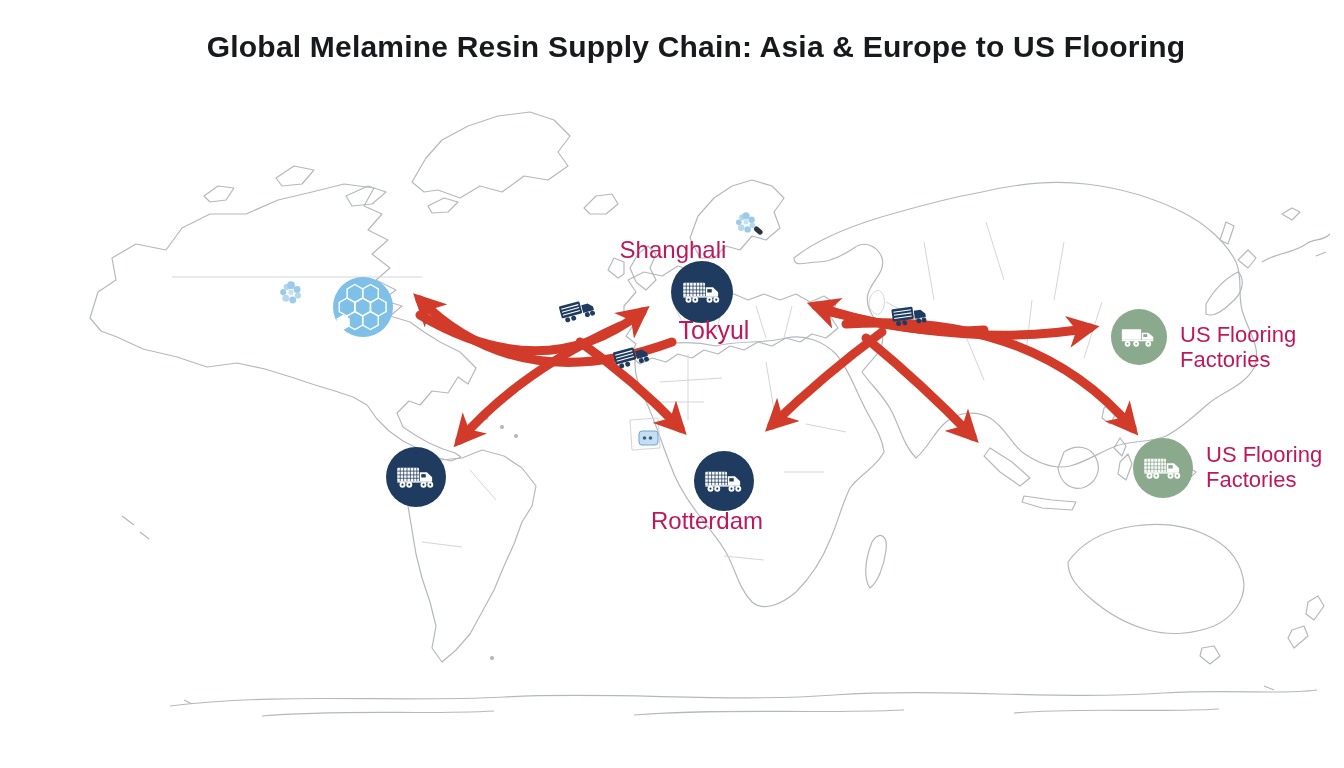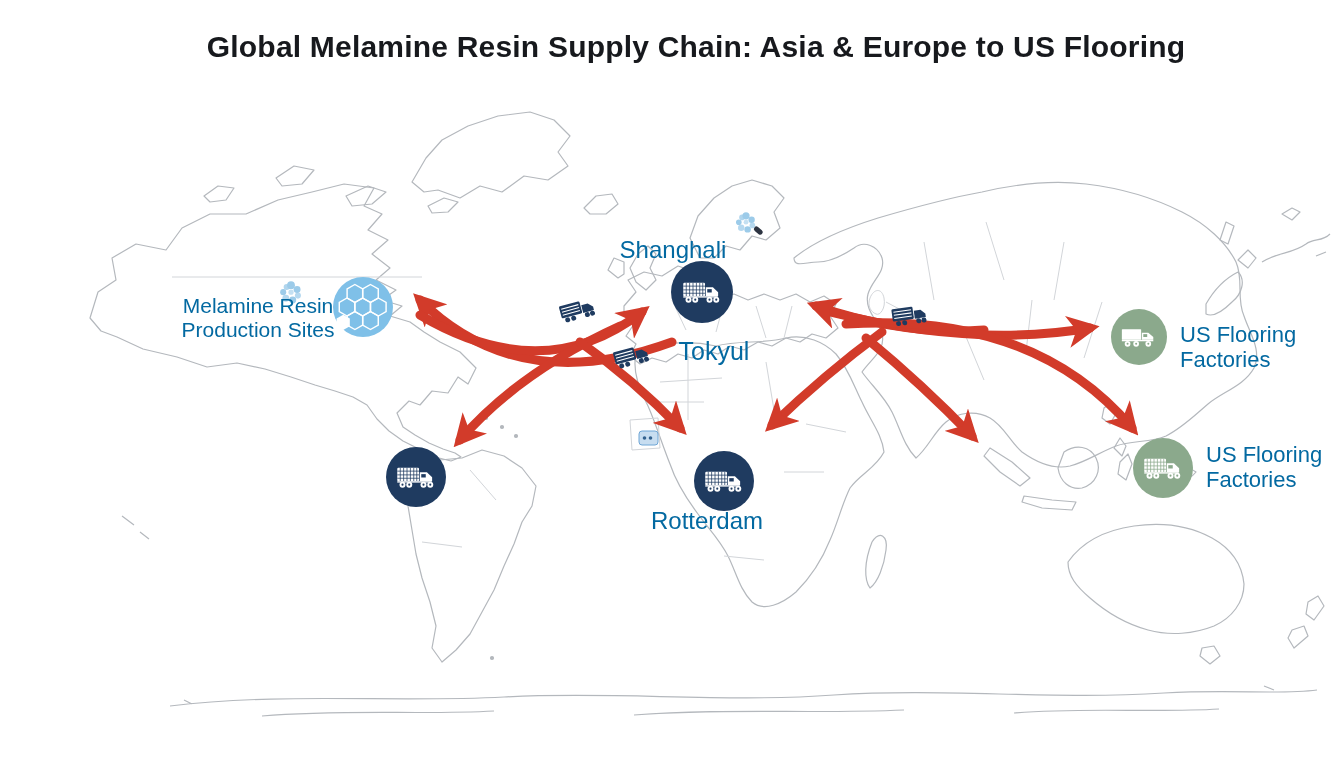--- a/index.html
+++ b/index.html
@@ -1,24 +1,24 @@
 <!DOCTYPE html>
 <html><head>
 <meta charset="utf-8">
 <style>
   html,body{margin:0;padding:0;background:#fff;}
   #stage{position:relative;width:1344px;height:768px;background:#ffffff;overflow:hidden;
          font-family:"Liberation Sans","DejaVu Sans",sans-serif;margin-left:24px;}
   #mapsvg{position:absolute;left:0;top:0;width:1344px;height:768px;}
-  .lbl{position:absolute;color:#0369a1;z-index:5;}
+  .lbl{position:absolute;color:#be185d;z-index:5;}
   .title{top:30px;left:0;right:0;text-align:center;font-size:30px;font-weight:bold;
          color:#17191d;letter-spacing:.2px;}
   .prod{top:294px;left:156px;width:156px;text-align:center;font-size:21px;line-height:24px;}
   .shang{top:236px;left:590px;width:118px;text-align:center;font-size:24px;}
-  .tokyo{top:337px;left:636px;width:108px;text-align:center;font-size:25px;}
+  .tokyo{top:316px;left:636px;width:108px;text-align:center;font-size:25px;}
   .keysup{top:507px;left:318px;width:148px;text-align:center;font-size:24px;}
   .rott{top:507px;left:627px;width:148px;text-align:left;font-size:24px;}
   .usf1{top:322px;left:1156px;font-size:22px;line-height:25px;}
   .usf2{top:442px;left:1182px;font-size:22px;line-height:25px;}
 </style>
 </head>
 <body>
 
 <div id="stage">
 
@@ -196,24 +196,20 @@
   </g>
 
   <g color="#8ba98c">
     <circle cx="1139" cy="468" r="30" fill="currentColor"></circle>
     <use href="#truckC" x="1118" y="455" width="42" height="27"></use>
   </g>
 </svg>
 
 <div class="lbl title">Global Melamine Resin Supply Chain: Asia &amp; Europe to US Flooring</div>
 
-<div class="lbl prod">
-  <div>Melamine Resin</div>
-  <div>Production Sites</div>
-</div>
 
 <div class="lbl shang">Shanghali</div>
 <div class="lbl tokyo">Tokyul</div>
 <div class="lbl rott">Rotterdam</div>
 
 <div class="lbl usf1">
   <div>US Flooring</div>
   <div>Factories</div>
 </div>
 

